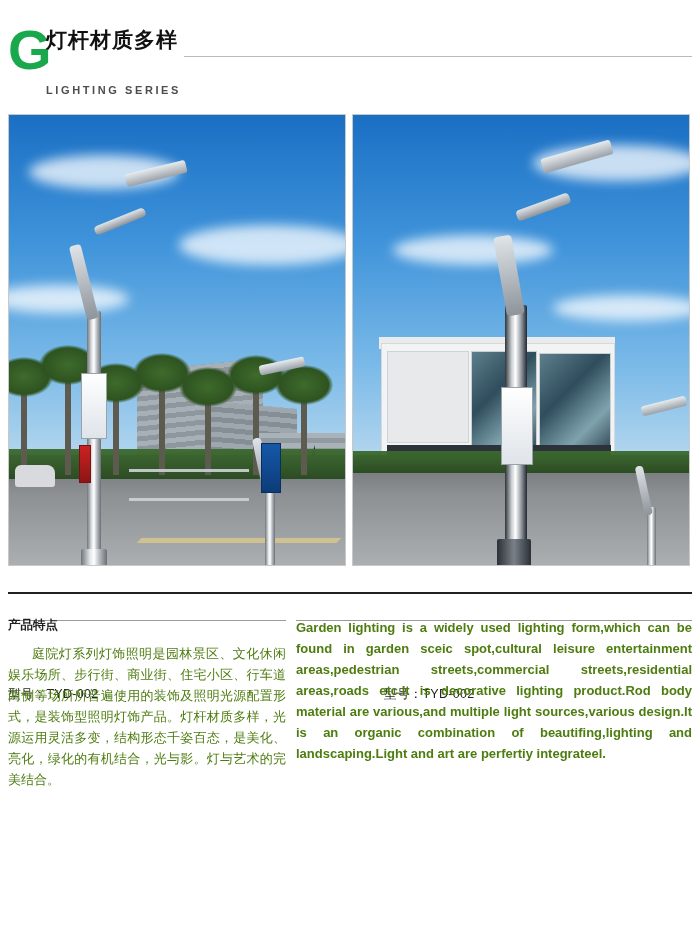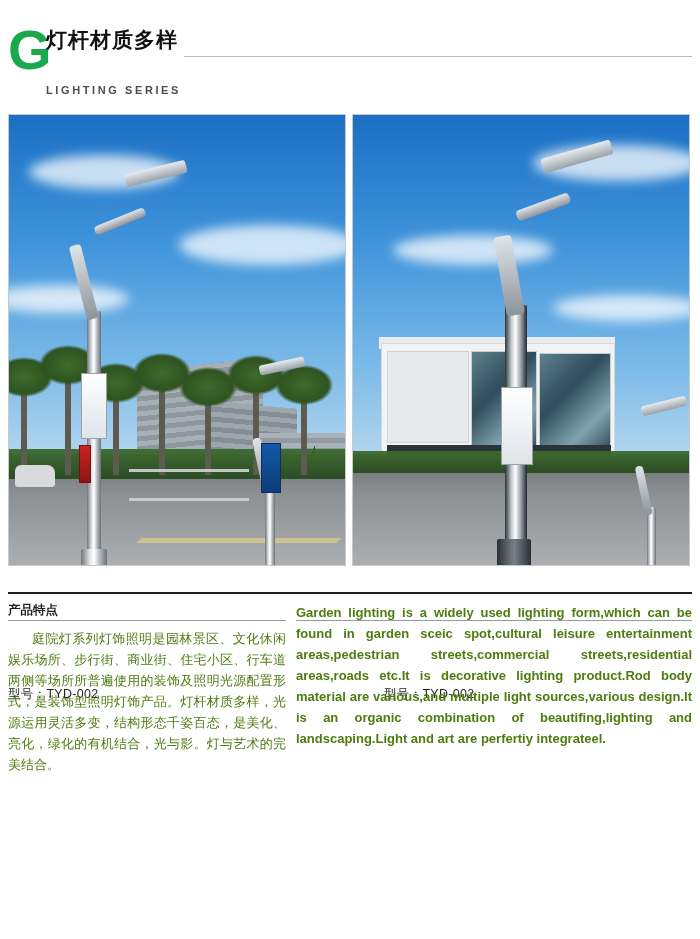--- a/index.html
+++ b/index.html
@@ -270,21 +270,21 @@
     left: 0; top: 592px;
     width: 700px;
   }
   .rule-top {
     position: absolute;
     left: 8px; top: 0; width: 684px; height: 2px;
     background: #231f20;
   }
   .col {
     position: absolute;
-    top: 10px;
+    top: 25px;
   }
   .col.cn { left: 8px; width: 278px; }
   .col.en { left: 296px; width: 396px; }
   .col-title {
     font-size: 12.5px;
     font-weight: bold;
     color: #231f20;
     margin: 0 0 9px 0;
   }
   .col-rule {

